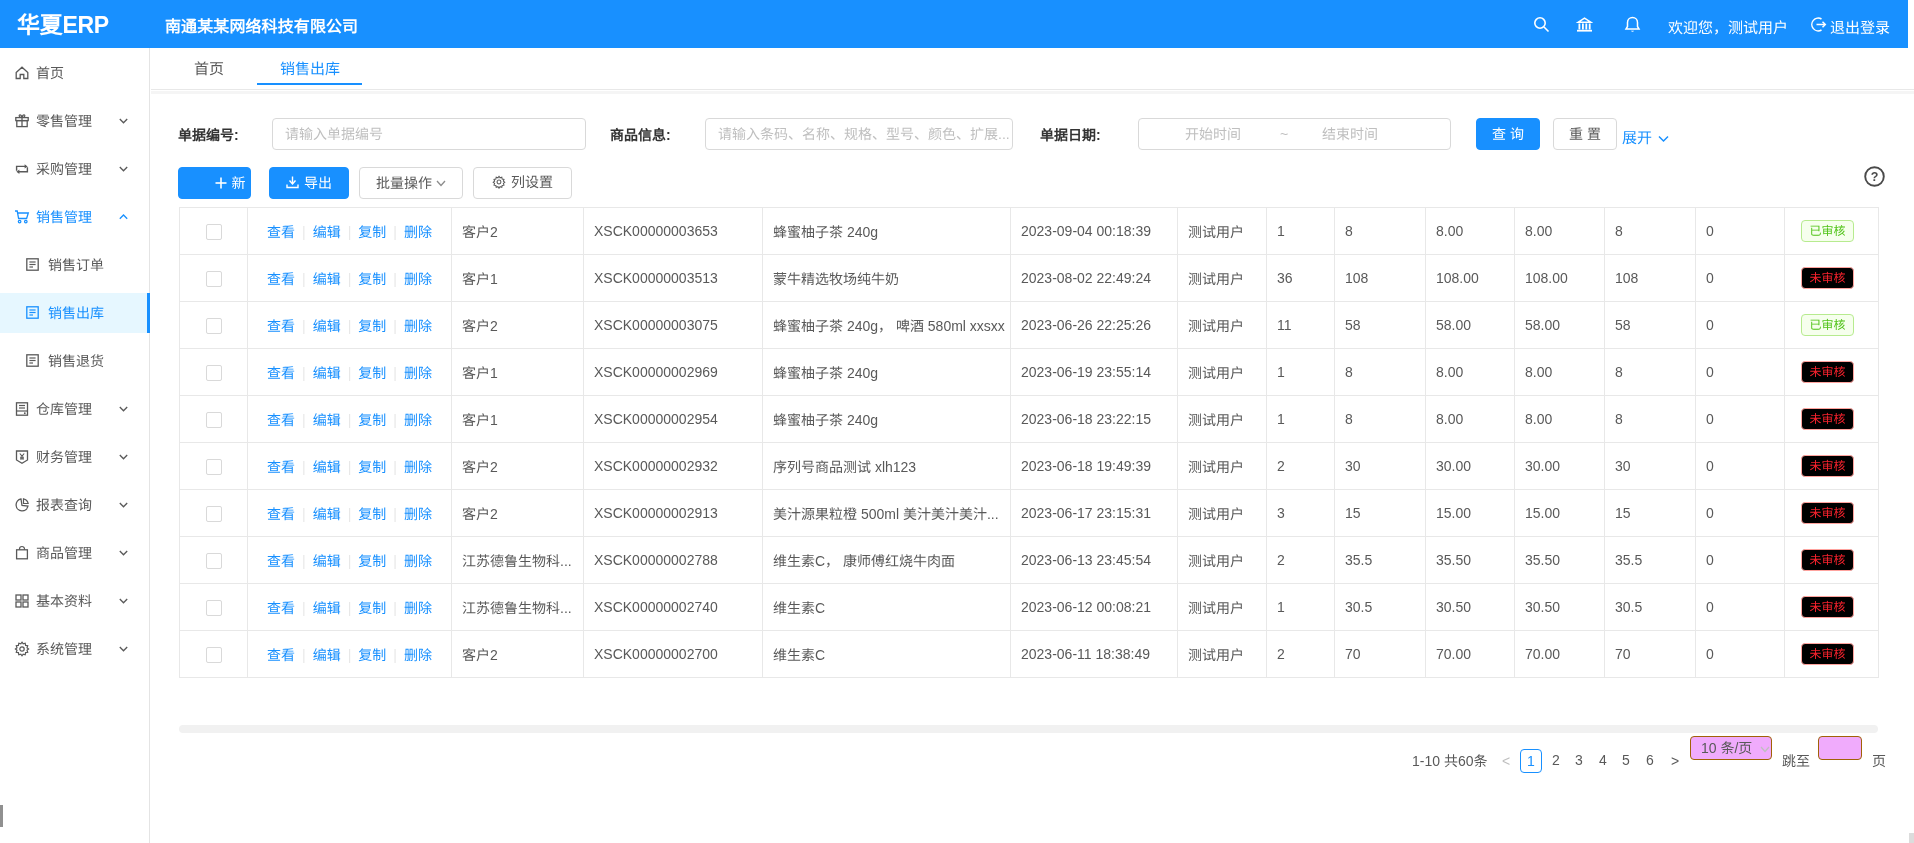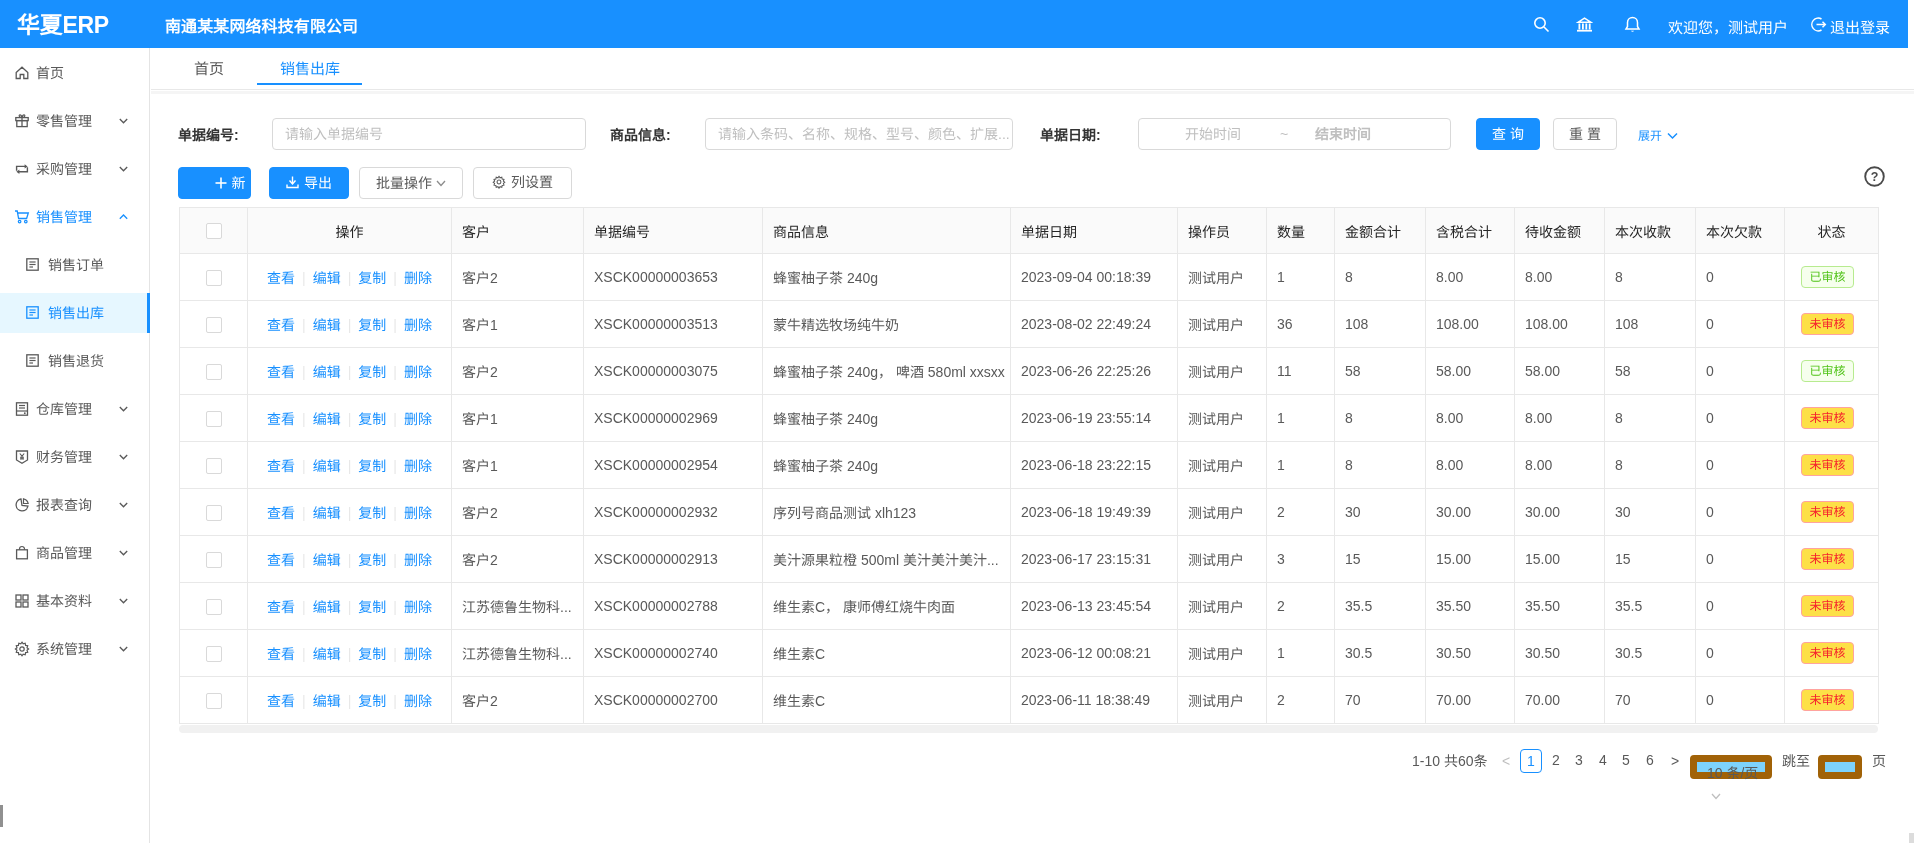--- a/index.html
+++ b/index.html
@@ -43,27 +43,27 @@
 table.grid th, table.grid td { border:1px solid #e8e8e8; font-weight:normal; font-size:14px;
   padding:0 0 0 10px; text-align:left; overflow:hidden; white-space:nowrap; }
 table.grid th { height:46px; background:#fafafa; color:#262626; font-weight:500; }
 table.grid td { height:47px; color:#595959; }
 table.grid td.ctr, table.grid th.ctr { text-align:center; padding:0; }
 a.lnk { color:#1890ff; text-decoration:none; }
 .sep { color:#e8e8e8; padding:0 7px; }
 .cbx { display:inline-block; width:16px; height:16px; border:1px solid #d9d9d9; border-radius:2px; background:#fff; vertical-align:middle; }
 .tag { display:inline-block; height:22px; line-height:20px; padding:0 7px; font-size:12px; border-radius:4px; margin-right:8px; }
 .tag-g { color:#52c41a; background:#f6ffed; border:1px solid #b7eb8f; }
-.tag-r { color:#f5222d; background:#fde047; border:1px solid #ffa39e; }
+.tag-r { color:#f5222d; background:#000000; border:1px solid #ffa39e; }
 .hscroll { position:absolute; left:179px; top:725px; width:1699px; height:8px; background:#f1f1f1; border-radius:4px; }
 
 .pag { position:absolute; top:749px; height:24px; line-height:24px; font-size:14px; color:#595959; }
 .pbox { position:absolute; top:749px; width:22px; height:24px; line-height:22px; text-align:center; border-radius:4px; }
 .pbox.on { border:1px solid #1890ff; color:#1890ff; background:#fff; }
-.psel { position:absolute; top:755px; height:24px; border:7px solid #a16207; border-radius:4px; background:#7dd3fc; line-height:22px; }
+.psel { position:absolute; top:736px; height:24px; border:1px solid #a16207; border-radius:4px; background:#f0abfc; line-height:22px; }
 </style>
 </head>
 <body>
 
 <div class="hdr">
   <div class="logo">华夏ERP</div>
   <div class="company">南通某某网络科技有限公司</div>
   <svg class="hicon" style="left:1533px" width="17" height="17" viewBox="0 0 17 17">
       <circle cx="7" cy="7" r="5.2" fill="none" stroke="#fff" stroke-width="1.6"></circle>
       <line x1="11" y1="11" x2="15.5" y2="15.5" stroke="#fff" stroke-width="1.6"></line>
@@ -278,25 +278,25 @@
 </div>
 
 <div class="flabel" style="left:178px; top:124px;">单据编号:</div>
 <div class="finput" style="left:272px; top:118px; width:314px; padding-left:12px;">请输入单据编号</div>
 <div class="flabel" style="left:610px; top:124px;">商品信息:</div>
 <div class="finput" style="left:705px; top:118px; width:308px; padding-left:12px;">请输入条码、名称、规格、型号、颜色、扩展...</div>
 <div class="flabel" style="left:1040px; top:124px;">单据日期:</div>
 <div class="finput" style="left:1138px; top:118px; width:313px;">
     <span style="position:absolute;left:46px;">开始时间</span>
     <span style="position:absolute;left:141px;">~</span>
-    <span style="position:absolute;left:176px;font-weight:bold;">结束时间</span>
+    <span style="position:absolute;left:183px;">结束时间</span>
   </div>
 <div class="btn btn-blue" style="left:1476px; top:118px; width:64px;text-align:center;">查 询</div>
 <div class="btn btn-plain" style="left:1553px; top:118px; width:64px;">重 置</div>
-<div style="position:absolute; left:1622px; top:126px; color:#1890ff; font-size:12px;margin-left:16px;">展开 <svg width="11" height="8" viewBox="0 0 11 8" style="margin-left:2px;">
+<div style="position:absolute; left:1622px; top:126px; color:#1890ff; font-size:15px;">展开 <svg width="11" height="8" viewBox="0 0 11 8" style="margin-left:2px;">
       <path d="M1 1.5 L5.5 6 L10 1.5" fill="none" stroke="#1890ff" stroke-width="1.5"></path>
     </svg></div>
 
 <div class="btn btn-blue" style="left:178px; top:167px; width:73px;padding-left:31px;"><svg width="12" height="12" viewBox="0 0 12 12" style="vertical-align:-1px; margin-right:5px;">
       <line x1="6" y1="0.5" x2="6" y2="11.5" stroke="#fff" stroke-width="1.6"></line>
       <line x1="0.5" y1="6" x2="11.5" y2="6" stroke="#fff" stroke-width="1.6"></line>
     </svg>新增</div>
 <div class="btn btn-blue" style="left:269px; top:167px; width:80px;"><svg width="13" height="13" viewBox="0 0 13 13" style="vertical-align:-1px; margin-right:5px;">
       <line x1="6.5" y1="0.5" x2="6.5" y2="7.5" stroke="#fff" stroke-width="1.4"></line>
       <path d="M3.5 4.5 L6.5 8 L9.5 4.5" fill="none" stroke="#fff" stroke-width="1.4"></path>
@@ -327,36 +327,20 @@
       <col style="width:68px">
       <col style="width:91px">
       <col style="width:89px">
       <col style="width:90px">
       <col style="width:91px">
       <col style="width:89px">
       <col style="width:94px">
     </colgroup>
     <tbody>
       <tr>
-        <th class="ctr"><span class="cbx"></span></th>
-        <th class="ctr">操作</th>
-        <th>客户</th>
-        <th>单据编号</th>
-        <th>商品信息</th>
-        <th>单据日期</th>
-        <th>操作员</th>
-        <th>数量</th>
-        <th>金额合计</th>
-        <th>含税合计</th>
-        <th>待收金额</th>
-        <th>本次收款</th>
-        <th>本次欠款</th>
-        <th class="ctr">状态</th>
-      </tr>
-      <tr>
         <td class="ctr"><span class="cbx"></span></td>
         <td class="ctr"><a class="lnk">查看</a><span class="sep">|</span><a class="lnk">编辑</a><span class="sep">|</span><a class="lnk">复制</a><span class="sep">|</span><a class="lnk">删除</a></td>
         <td>客户2</td>
         <td>XSCK00000003653</td>
         <td>蜂蜜柚子茶 240g</td>
         <td>2023-09-04 00:18:39</td>
         <td>测试用户</td>
         <td>1</td>
         <td>8</td>
         <td>8.00</td>

